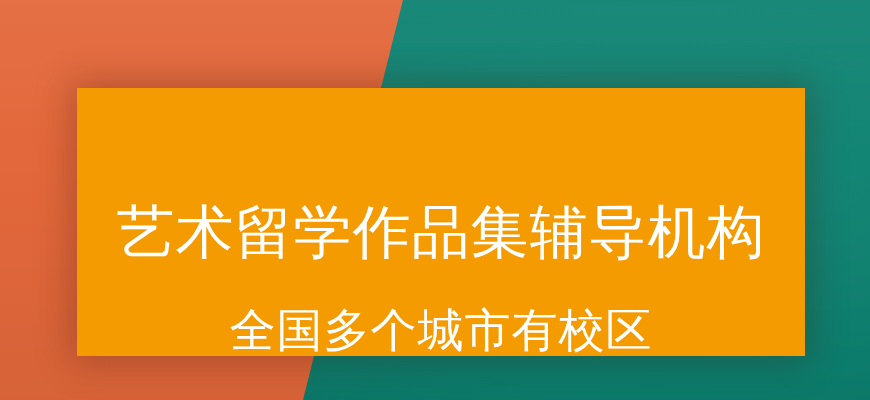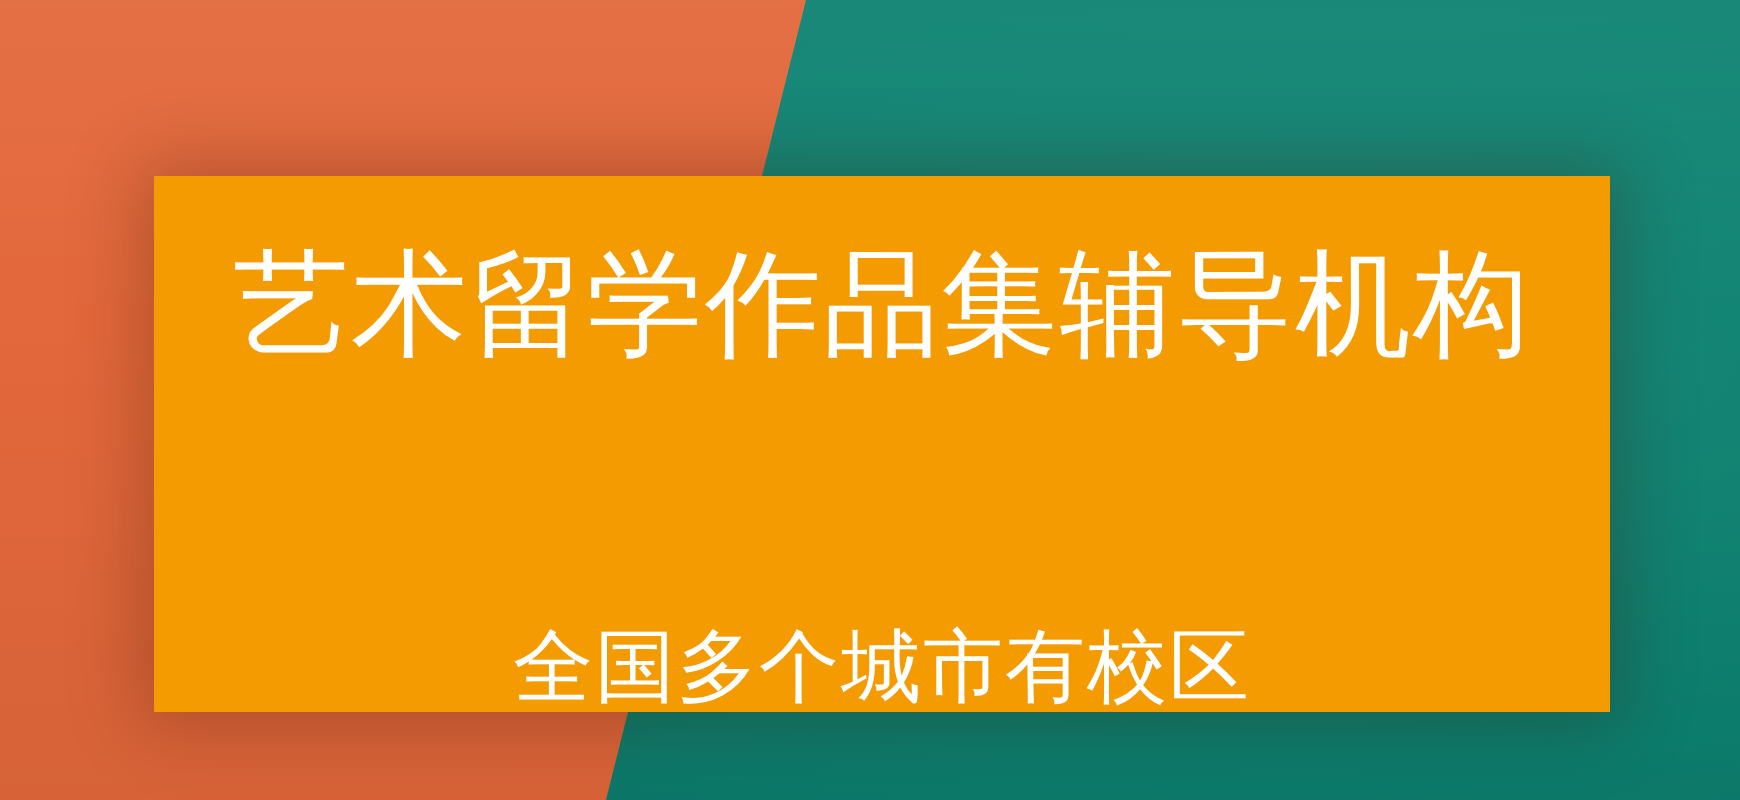--- a/index.html
+++ b/index.html
@@ -64,39 +64,39 @@
     position: absolute;
     left: 77px;
     top: 88px;
     width: 728px;
     height: 268px;
     background: #F39B00;
     box-shadow: 0 0 34px 6px rgba(60, 20, 0, 0.28);
     display: flex;
     flex-direction: column;
     align-items: center;
-    justify-content: space-between;
+    justify-content: flex-end;
     box-sizing: border-box;
     padding-top: 34px;
   }
 
   .card-title {
     color: #FFFFFF;
     font-size: 58px;
     line-height: 1.08;
     letter-spacing: 1px;
     white-space: nowrap;
     font-weight: 400;
     text-align: center;
     margin: 0;
   }
 
   .card-subtitle {
     color: #FFFFFF;
-    font-size: 40px;
+    font-size: 46px;
     line-height: 1.1;
     letter-spacing: 1px;
     white-space: nowrap;
     font-weight: 400;
     text-align: center;
     margin: 0;
     margin-top: 42px;
   }
 </style>
 </head>

